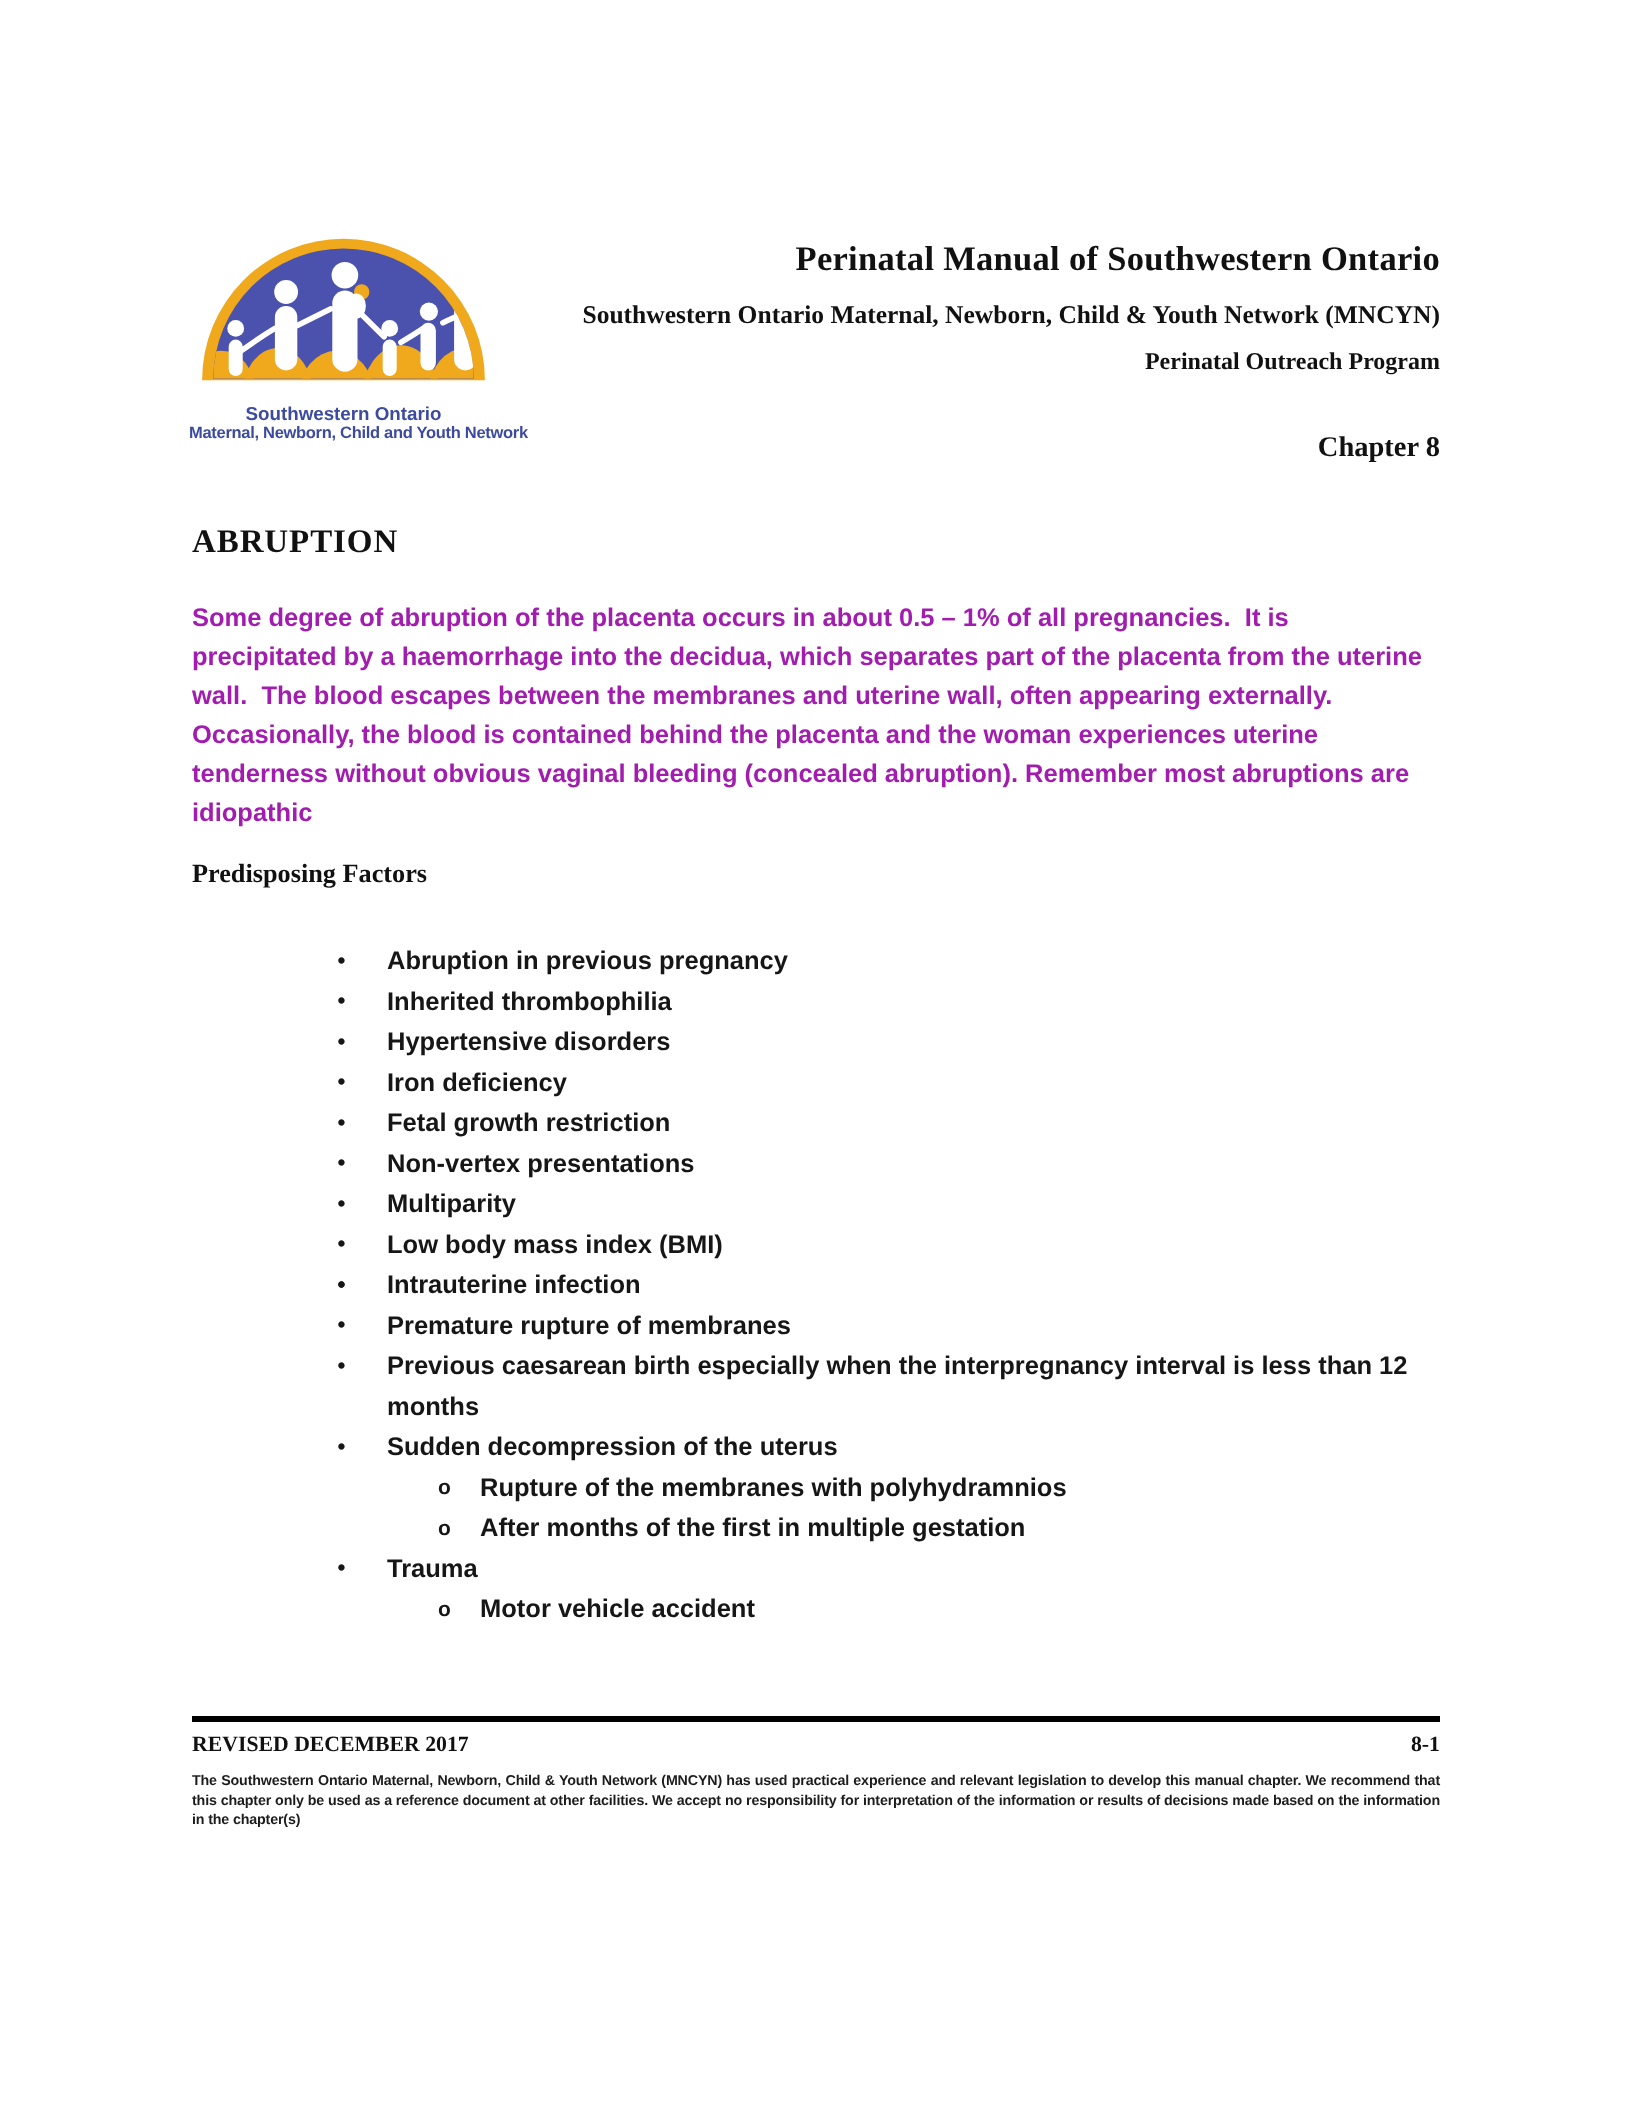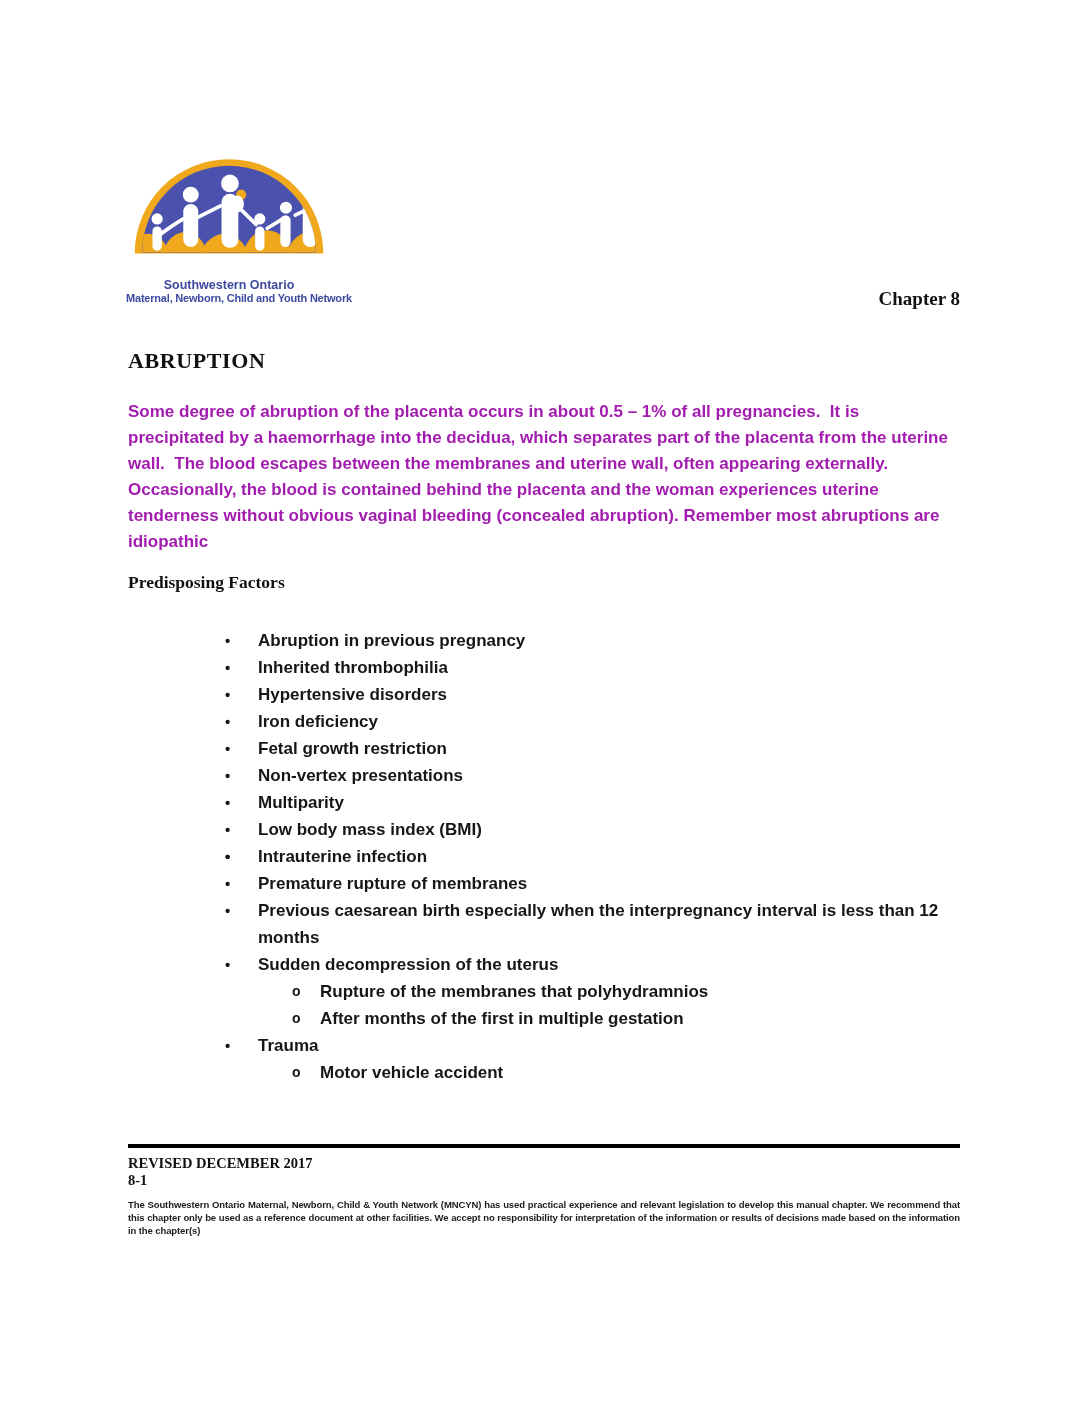--- a/index.html
+++ b/index.html
@@ -16,21 +16,21 @@
 
   
   .logo-block {
     position: absolute;
     left: 126px;
     top: 148px;
     width: 206px;
     text-align: center;
   }
   .logo-caption-1 {
-    margin-top: 14px;
+    margin-top: 4px;
     font-size: 12.5px;
     font-weight: bold;
     color: #3c4aa0;
     white-space: nowrap;
   }
   .logo-caption-2 {
     font-size: 11px;
     font-weight: bold;
     color: #3c4aa0;
     white-space: nowrap;
@@ -136,21 +136,20 @@
     border-top: 4px solid #000000;
     width: 100%;
   }
   .footer-row {
     margin-top: 7px;
     display: flex;
     justify-content: space-between;
     font-family: "Liberation Serif", serif;
     font-size: 14.5px;
     font-weight: bold;
-    flex-direction: column;
   }
   .disclaimer-label {
     margin-top: 15px;
     font-size: 9px;
     font-weight: bold;
     letter-spacing: -0.1px;
   }
   .disclaimer-text {
     margin-top: 9px;
     font-size: 9.5px;
@@ -200,41 +199,46 @@
         <circle cx="166" cy="64" r="6.5" fill="#ffffff"></circle>
         <rect x="160" y="72" width="11" height="34" rx="5.5" fill="#ffffff"></rect>
         <circle cx="192" cy="46" r="8.5" fill="#ffffff"></circle>
         <rect x="184" y="56" width="16" height="50" rx="8" fill="#ffffff"></rect>
       </g>
     </svg>
     <div class="logo-caption-1">Southwestern Ontario</div>
     <div class="logo-caption-2">Maternal, Newborn, Child and Youth Network</div>
   </div>
 
+  <div class="header-text">
+    <div class="doc-title">Perinatal Manual of Southwestern Ontario</div>
+    <div class="doc-subtitle">Southwestern Ontario Maternal, Newborn, Child &amp; Youth Network (MNCYN)</div>
+    <div class="doc-program">Perinatal Outreach Program</div>
+  </div>
   <div class="chapter">Chapter 8</div>
 
   <div class="content">
     <div class="main-heading">ABRUPTION</div>
     <div class="intro">Some degree of abruption of the placenta occurs in about 0.5 – 1% of all pregnancies.  It is precipitated by a haemorrhage into the decidua, which separates part of the placenta from the uterine wall.  The blood escapes between the membranes and uterine wall, often appearing externally. Occasionally, the blood is contained behind the placenta and the woman experiences uterine tenderness without obvious vaginal bleeding (concealed abruption). Remember most abruptions are idiopathic</div>
     <div class="section-heading">Predisposing Factors</div>
     <ul class="factors">
         <li class="factor"><span class="marker">•</span><span>Abruption in previous pregnancy</span></li>
         <li class="factor"><span class="marker">•</span><span>Inherited thrombophilia</span></li>
         <li class="factor"><span class="marker">•</span><span>Hypertensive disorders</span></li>
         <li class="factor"><span class="marker">•</span><span>Iron deficiency</span></li>
         <li class="factor"><span class="marker">•</span><span>Fetal growth restriction</span></li>
         <li class="factor"><span class="marker">•</span><span>Non-vertex presentations</span></li>
         <li class="factor"><span class="marker">•</span><span>Multiparity</span></li>
         <li class="factor"><span class="marker">•</span><span>Low body mass index (BMI)</span></li>
         <li class="factor"><span class="marker">•</span></li>
         <li class="factor"><span class="marker">•</span><span>Intrauterine infection</span></li>
         <li class="factor"><span class="marker">•</span><span>Premature rupture of membranes</span></li>
         <li class="factor"><span class="marker">•</span><span>Previous caesarean birth especially when the interpregnancy interval is less than 12 months</span></li>
         <li class="factor"><span class="marker">•</span><span>Sudden decompression of the uterus</span><ul class="sub">
-            <li class="subitem"><span class="marker">o</span><span>Rupture of the membranes that polyhydramnios</span></li>
+            <li class="subitem"><span class="marker">o</span><span>Rupture of the membranes with polyhydramnios</span></li>
             <li class="subitem"><span class="marker">o</span><span>After months of the first in multiple gestation</span></li>
           </ul></li>
         <li class="factor"><span class="marker">•</span><span>Trauma</span><ul class="sub">
             <li class="subitem"><span class="marker">o</span><span>Motor vehicle accident</span></li>
           </ul></li>
       </ul>
   </div>
 
   <div class="footer">
     <div class="footer-rule"></div>

